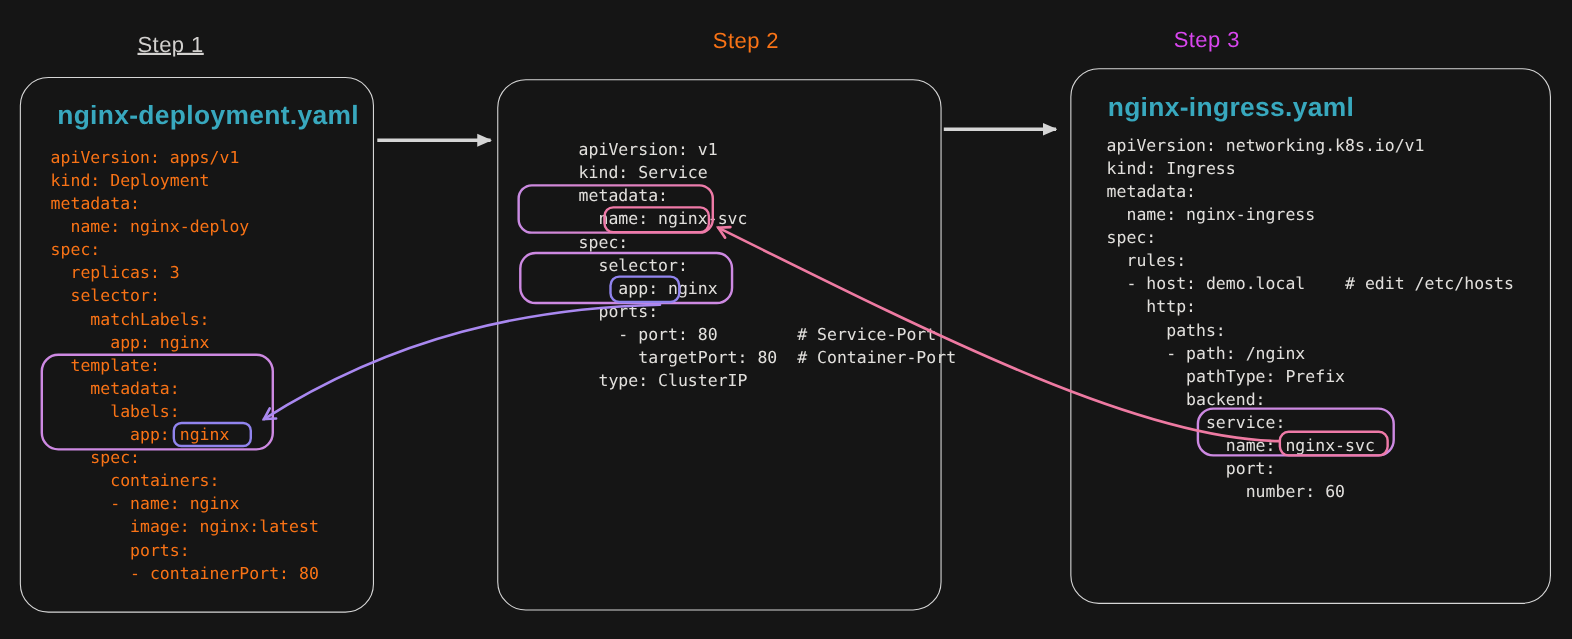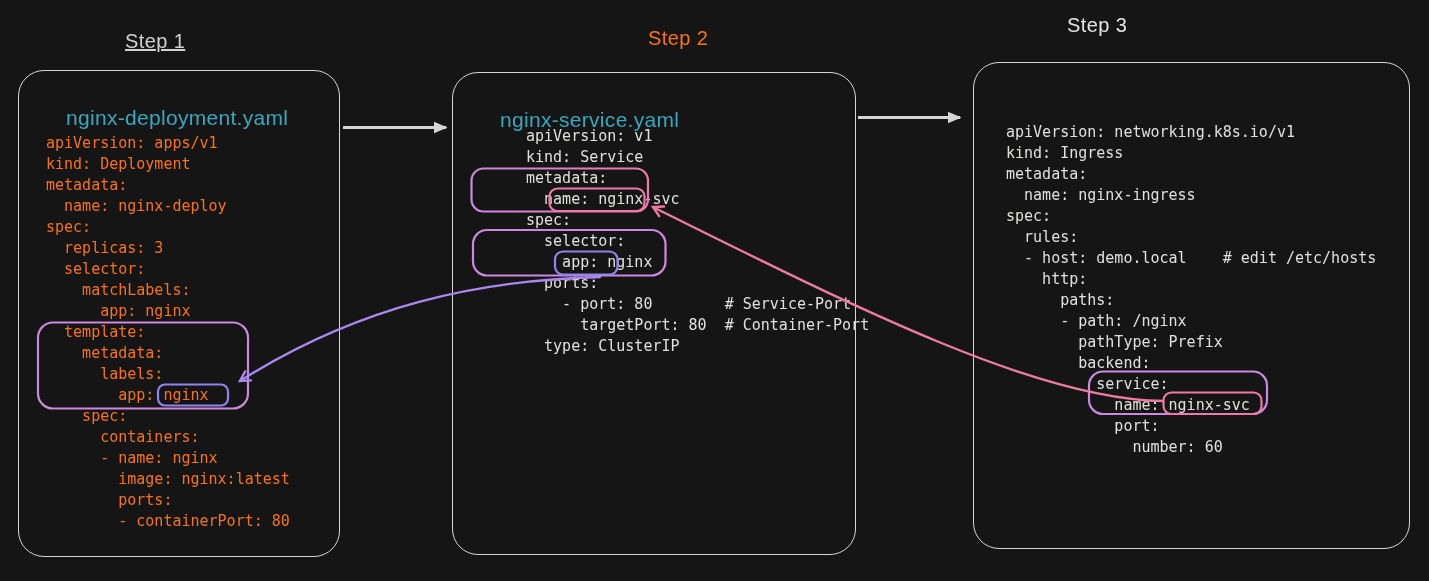--- a/index.html
+++ b/index.html
@@ -9,41 +9,41 @@
     font-family:"Liberation Sans", sans-serif;
   }
   .step-label {
     position:absolute; font-size:20px; color:#d3d1cf; letter-spacing:.4px;
   }
   .card {
     position:absolute; box-sizing:border-box; background:#151515;
     border:1.6px solid #d6d6d6; border-radius:26px;
   }
   .card-title {
-    position:absolute; left:30px; top:18px; margin:17px;
-    font-size:21px; font-weight:400; color:#38a8be; letter-spacing:.3px;
+    position:absolute; left:30px; top:18px; margin:3px;
+    font-size:24px; font-weight:700; color:#38a8be; letter-spacing:.3px;
   }
   .code {
     position:absolute; margin:0;
     font-family:"DejaVu Sans Mono", monospace;
     font-size:15px; line-height:21px; color:#e2e0dd; white-space:pre;
   }
   .overlay { position:absolute; left:0; top:0; pointer-events:none; }
   .hl   { fill:none; stroke-width:2.2; }
   .link { fill:none; stroke-width:2.4; stroke-linecap:round; }
   .flow { stroke-width:3; }
 </style>
 </head>
 <body>
 
 <div class="canvas" style="background: rgb(21, 21, 21);">
 
   <div class="step-label" style="left: 125px; top: 30px; color: rgb(211, 209, 207); text-decoration: underline;">Step 1</div>
   <div class="step-label" style="left: 648px; top: 27px; color: #f97316;">Step 2</div>
-  <div class="step-label" style="left: 1067px; top: 14px; color: #e5e5e5;">Step 3</div>
+  <div class="step-label" style="left: 1067px; top: 26px; color: #d946ef;">Step 3</div>
 
   <section class="card" style="left: 18px; top: 70px; width: 322px; height: 487px; border-color: rgb(214, 214, 214);">
     <h2 class="card-title" style="color: rgb(56, 168, 190);">nginx-deployment.yaml</h2>
     <pre class="code" style="left: 27px; top: 62px; color: #f97316;">apiVersion: apps/v1
 kind: Deployment
 metadata:
   name: nginx-deploy
 spec:
   replicas: 3
   selector:
@@ -55,35 +55,35 @@
         app: nginx
     spec:
       containers:
       - name: nginx
         image: nginx:latest
         ports:
         - containerPort: 80</pre>
   </section>
 
   <section class="card" style="left: 452px; top: 72px; width: 404px; height: 483px; border-color: rgb(214, 214, 214);">
-    <h2 class="card-title" style="color: rgb(56, 168, 190);">nginx-service.yaml</h2>
     <pre class="code" style="left: 29px; top: 53px; color: rgb(226, 224, 221); margin-left: 44px;">apiVersion: v1
 kind: Service
 metadata:
   name: nginx-svc
 spec:
   selector:
     app: nginx
   ports:
     - port: 80        # Service-Port
       targetPort: 80  # Container-Port
   type: ClusterIP</pre>
   </section>
 
   <section class="card" style="left: 973px; top: 62px; width: 437px; height: 487px; border-color: rgb(214, 214, 214);">
+    <h2 class="card-title" style="color: rgb(56, 168, 190);">nginx-ingress.yaml</h2>
     <pre class="code" style="left: 32px; top: 59px; color: rgb(226, 224, 221);">apiVersion: networking.k8s.io/v1
 kind: Ingress
 metadata:
   name: nginx-ingress
 spec:
   rules:
   - host: demo.local    # edit /etc/hosts
     http:
       paths:
       - path: /nginx

